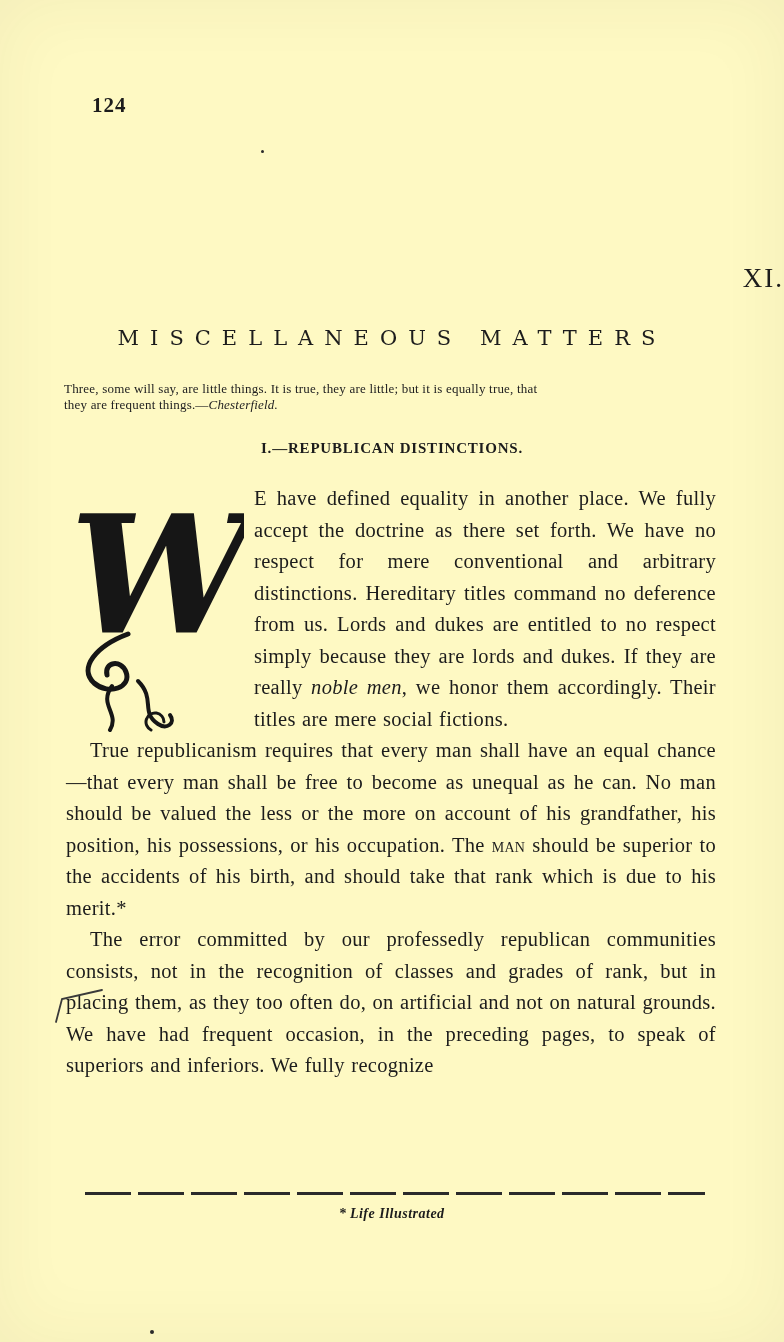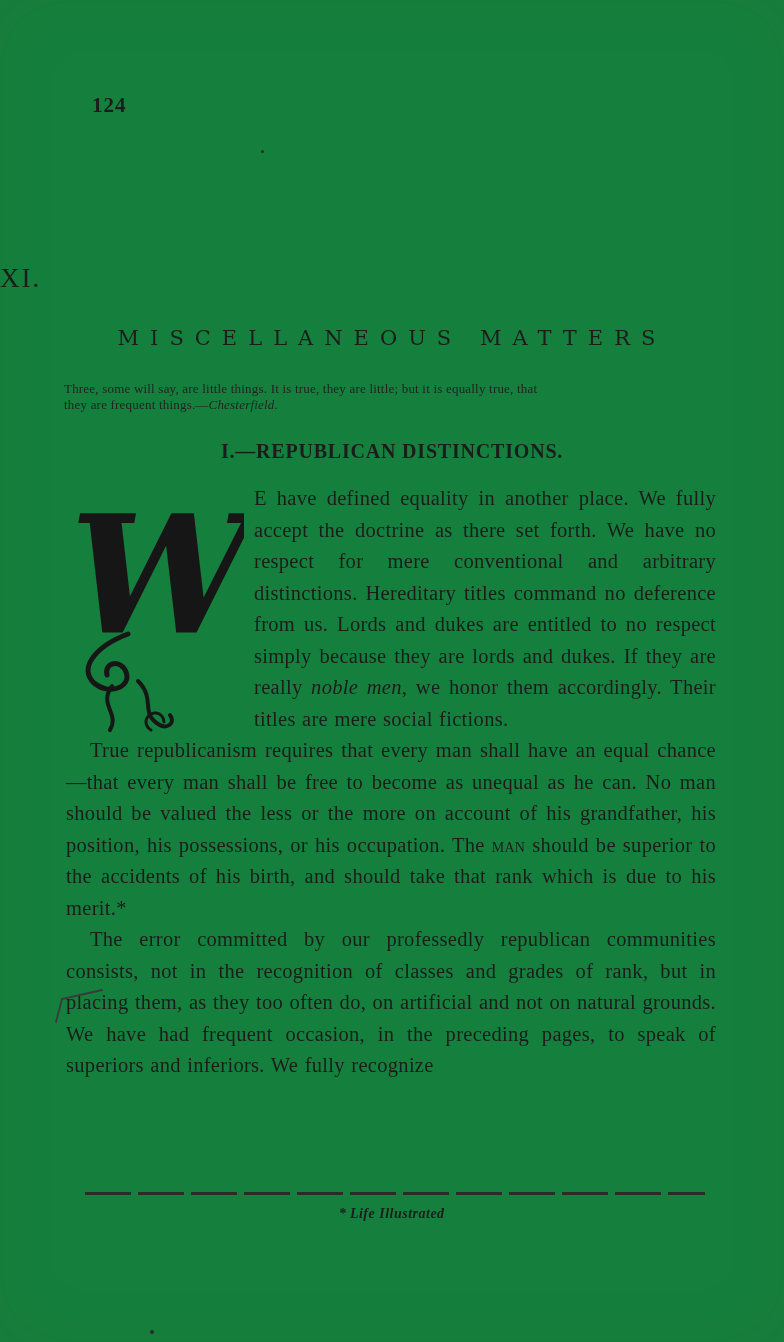--- a/index.html
+++ b/index.html
@@ -1,21 +1,21 @@
 <!DOCTYPE html>
 <html><head>
 <meta charset="utf-8">
 <style>
   * { box-sizing: border-box; }
   html, body { margin: 0; padding: 0; background: #e9e8e4; }
   .page {
     position: relative;
     width: 784px;
     height: 1342px;
-    background: #15803d;
+    background: #fef9c3;
     color: #1c1c1c;
     font-family: "Liberation Serif", serif;
     overflow: hidden;
     box-shadow: inset 0 0 70px rgba(60,55,40,0.06);
   }
 
   
   .header { position: absolute; top: 92px; left: 0; width: 100%; height: 30px; }
   .page-number {
     position: absolute; left: 92px; top: 1px;
@@ -23,41 +23,41 @@
   }
   .running-head {
     text-align: center;
     font-size: 22px; font-weight: 600;
     font-variant: small-caps; letter-spacing: 6px;
   }
 
   
   .chapter-number {
     position: absolute; top: 263px; left: 0; width: 100%;
-    text-align: left; font-size: 27px; letter-spacing: 2px;
+    text-align: right; font-size: 27px; letter-spacing: 2px;
   }
   .chapter-title {
     position: absolute; top: 326px; left: 0; width: 100%;
     text-align: center; font-size: 21px; font-weight: 400;
     letter-spacing: 11px; font-family: "DejaVu Serif", serif;
   }
 
   
   .epigraph {
     position: absolute; top: 381px; left: 64px; width: 660px;
     font-size: 13px; line-height: 15.5px; letter-spacing: 0.2px;
     color: #222;
   }
   .em { font-style: italic; }
   .sc { font-variant: small-caps; }
 
   
   .section-heading {
     position: absolute; top: 440px; left: 0; width: 100%;
-    text-align: center; font-size: 20px; font-weight: bold; letter-spacing: 0.8px;
+    text-align: center; font-size: 15px; font-weight: bold; letter-spacing: 0.8px;
   }
 
   
   .body-text {
     position: absolute; top: 483px; left: 66px; width: 650px;
     font-size: 20.5px; line-height: 31.5px;
     text-align: justify; word-spacing: 1px; letter-spacing: 0.3px;
   }
   .body-text p { margin: 0; padding: 0; }
   .body-text p.indent { text-indent: 24px; }

